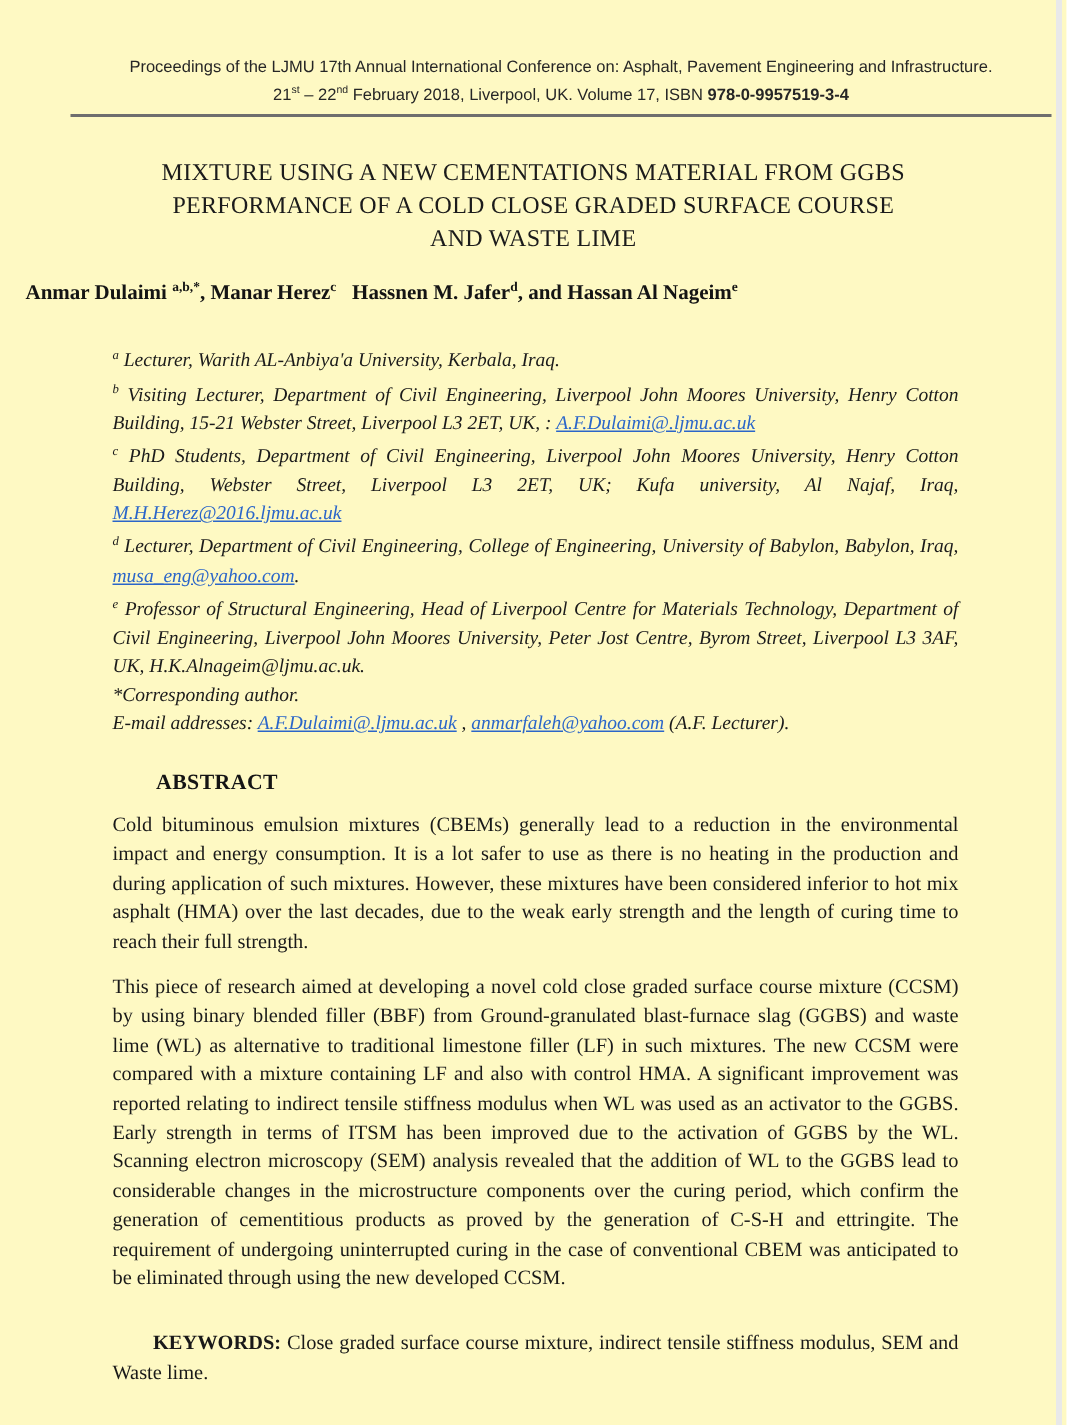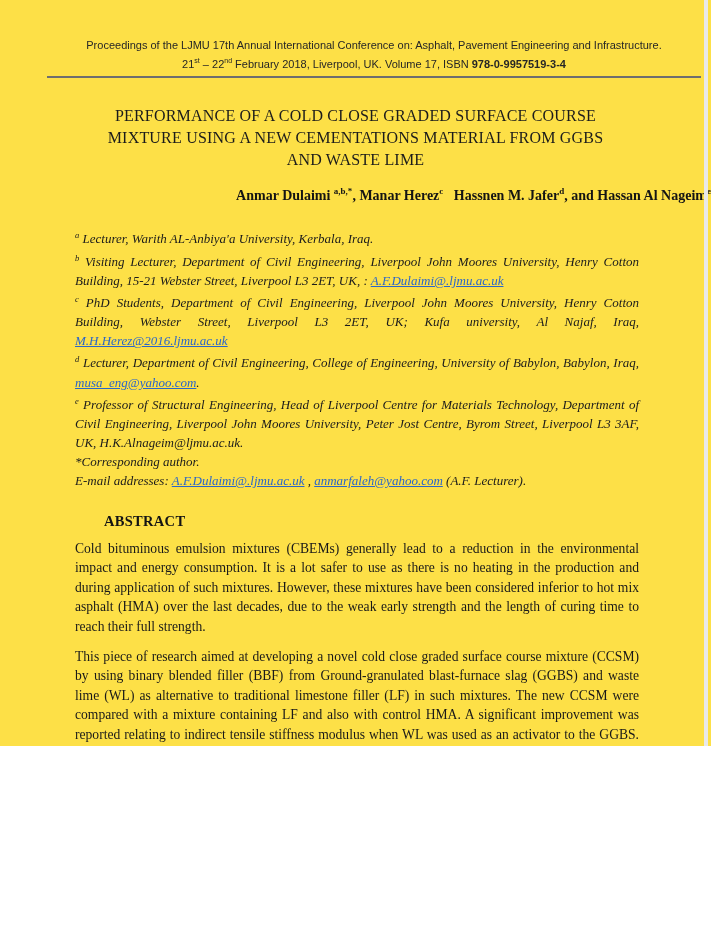--- a/index.html
+++ b/index.html
@@ -1,20 +1,20 @@
 <!DOCTYPE html>
 <html><head>
 <meta charset="utf-8">
 <style>
   html,body { margin:0; padding:0; background:#ffffff; }
   .page {
     position: relative;
     width: 711px;
-    height: 746px;
-    background: #fde047;
+    height: 950px;
+    background: #fef9c3;
     color: #1e1e1e;
     overflow: hidden;
     font-family: "Liberation Serif", serif;
   }
   .edge-strip {
     position: absolute;
     top: 0; right: 3px;
     width: 4px; height: 100%;
     background: #e9e9e9;
   }
@@ -39,24 +39,25 @@
     margin-top: 27px;
     text-align: center;
     font-size: 16px;
     line-height: 22px;
     letter-spacing: 0.2px;
     color: #1b1b1b;
   }
   
   .authors-line {
     margin-top: 15px;
-    text-align: right;
+    text-align: left;
     font-weight: bold;
     font-size: 14px;
     color: #141414;
+    padding-left: 17px;
   }
   .authors-line sup { font-size: 9px; font-weight: bold; }
   
   .affiliations {
     margin: 23px 72px 0 75px;
     font-style: italic;
     font-size: 13px;
     line-height: 19px;
     text-align: justify;
     color: #1b1b1b;
@@ -97,22 +98,22 @@
 <div class="page">
   <div class="edge-strip"></div>
 
   <div class="header-block">
     <div>Proceedings of the LJMU 17th Annual International Conference on: Asphalt, Pavement Engineering and Infrastructure.</div>
     <div><span>21</span><sup>st</sup><span> – 22</span><sup>nd</sup><span> February 2018, Liverpool, UK. Volume 17, ISBN </span><span class="header-isbn">978-0-9957519-3-4</span></div>
     <hr class="header-rule">
   </div>
 
   <div class="title-block">
+      <div>MIXTURE USING A NEW CEMENTATIONS MATERIAL FROM GGBS</div>
       <div>PERFORMANCE OF A COLD CLOSE GRADED SURFACE COURSE</div>
-      <div>MIXTURE USING A NEW CEMENTATIONS MATERIAL FROM GGBS</div>
       <div>AND WASTE LIME</div>
     </div>
 
   <div class="authors-line"><span>Anmar Dulaimi </span><sup>a,b,*</sup><span>, </span><span>Manar Herez</span><sup>c</sup><span>&nbsp;&nbsp;&nbsp;</span><span>Hassnen M. Jafer</span><sup>d</sup><span>, and </span><span>Hassan Al Nageim</span><sup>e</sup></div>
 
   <div class="affiliations">
       <p><sup>a</sup> <span>Lecturer, Warith AL-Anbiya'a University, Kerbala, Iraq.</span></p>
       <p><sup>b</sup> <span>Visiting Lecturer, Department of Civil Engineering, Liverpool John Moores University, Henry Cotton Building, 15-21 Webster Street, Liverpool L3 2ET, UK, : </span><a href="#" class="email-link">A.F.Dulaimi@.ljmu.ac.uk</a></p>
       <p><sup>c</sup> <span>PhD Students, Department of Civil Engineering, Liverpool John Moores University, Henry Cotton Building, Webster Street, Liverpool L3 2ET, UK; Kufa university, Al Najaf, Iraq, </span><a href="#" class="email-link">M.H.Herez@2016.ljmu.ac.uk</a></p>
       <p><sup>d</sup> <span>Lecturer, Department of Civil Engineering, College of Engineering, University of Babylon, Babylon, Iraq, </span><a href="#" class="email-link">musa_eng@yahoo.com</a><span>.</span></p>

